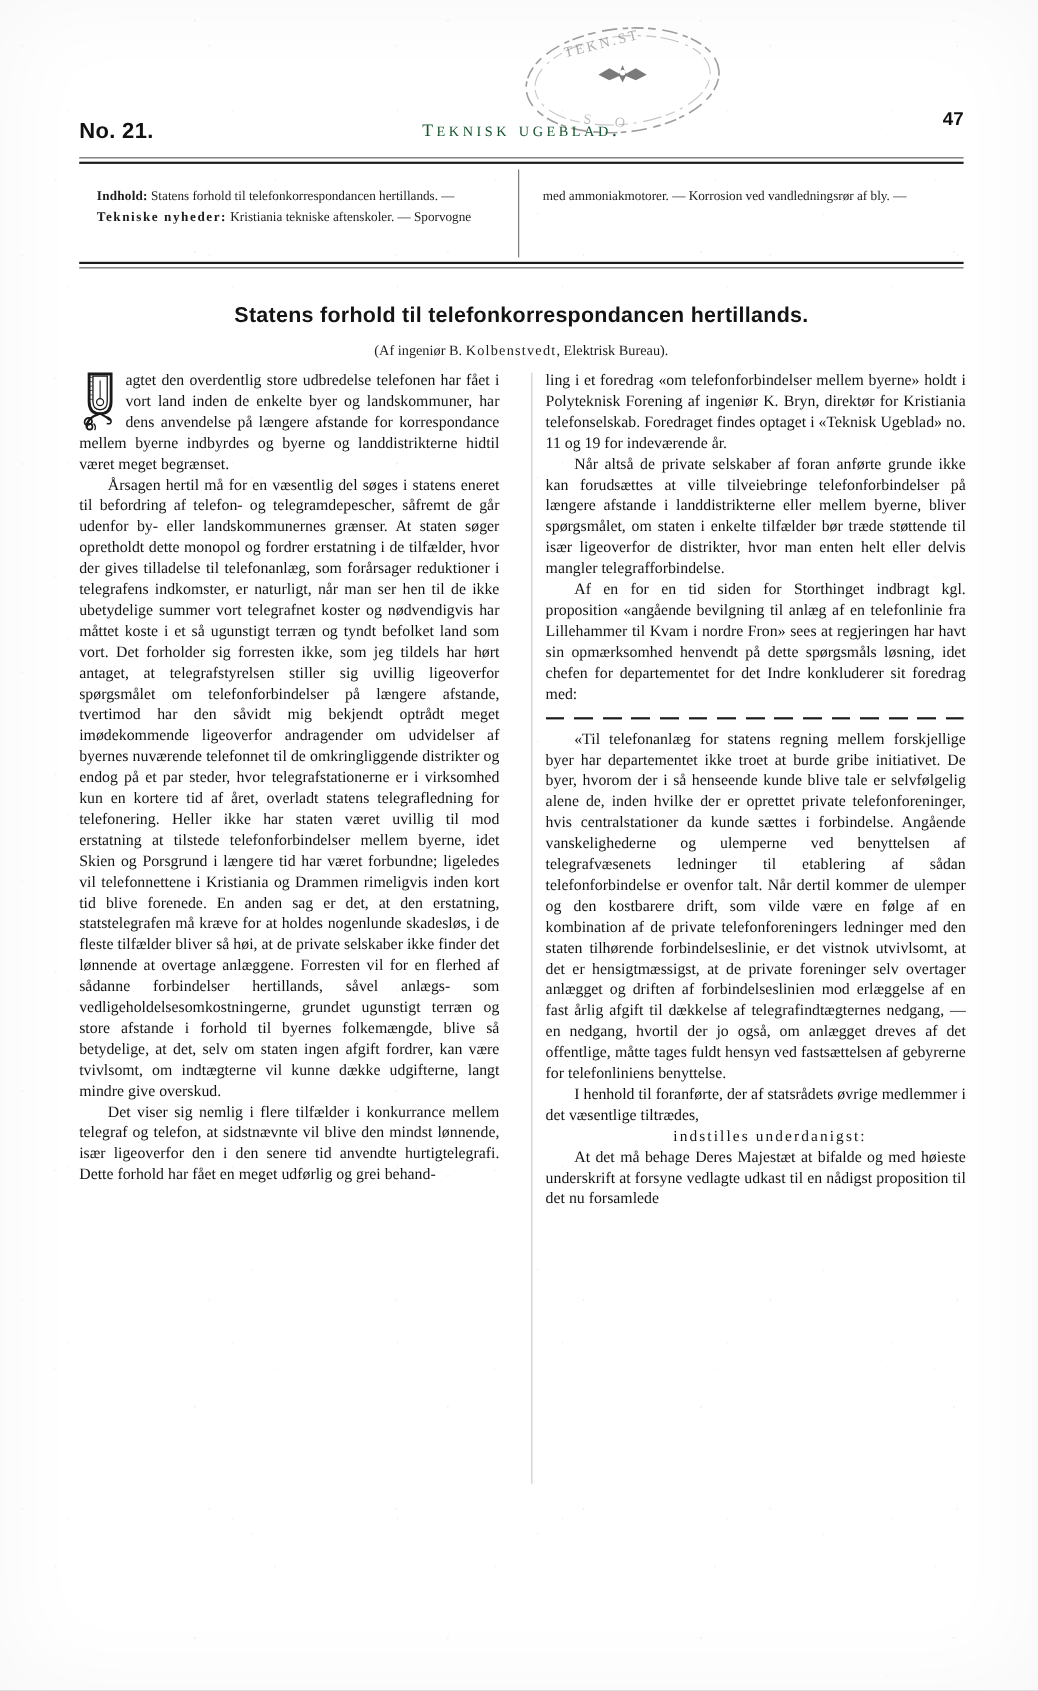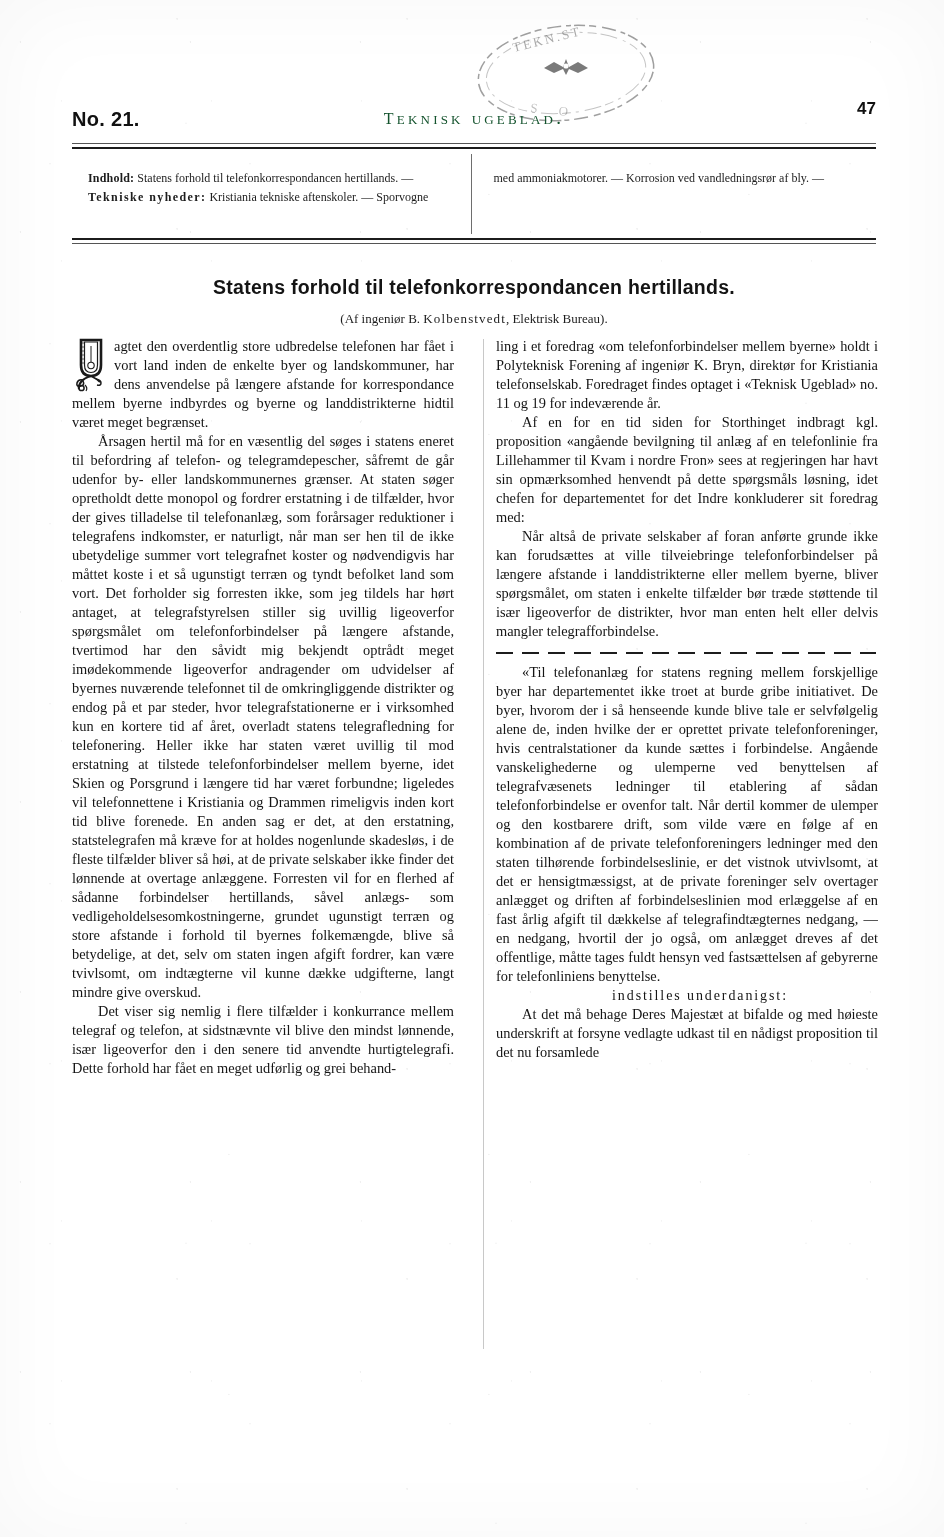--- a/index.html
+++ b/index.html
@@ -319,26 +319,27 @@
         </svg>
         <p>agtet den overdentlig store udbredelse telefonen har fået i vort land inden de enkelte byer og landskommuner, har dens anvendelse på længere afstande for korrespondance mellem byerne indbyrdes og byerne og landdistrikterne hidtil været meget begrænset.</p>
       </div>
 
       <p>Årsagen hertil må for en væsentlig del søges i statens eneret til befordring af telefon- og telegramdepescher, såfremt de går udenfor by- eller landskommunernes grænser. At staten søger opretholdt dette monopol og fordrer erstatning i de tilfælder, hvor der gives tilladelse til telefonanlæg, som forårsager reduktioner i telegrafens indkomster, er naturligt, når man ser hen til de ikke ubetydelige summer vort telegrafnet koster og nødvendigvis har måttet koste i et så ugunstigt terræn og tyndt befolket land som vort. Det forholder sig forresten ikke, som jeg tildels har hørt antaget, at telegrafstyrelsen stiller sig uvillig ligeoverfor spørgsmålet om telefonforbindelser på længere afstande, tvertimod har den såvidt mig bekjendt optrådt meget imødekommende ligeoverfor andragender om udvidelser af byernes nuværende telefonnet til de omkringliggende distrikter og endog på et par steder, hvor telegrafstationerne er i virksomhed kun en kortere tid af året, overladt statens telegrafledning for telefonering. Heller ikke har staten været uvillig til mod erstatning at tilstede telefonforbindelser mellem byerne, idet Skien og Porsgrund i længere tid har været forbundne; ligeledes vil telefonnettene i Kristiania og Drammen rimeligvis inden kort tid blive forenede. En anden sag er det, at den erstatning, statstelegrafen må kræve for at holdes nogenlunde skadesløs, i de fleste tilfælder bliver så høi, at de private selskaber ikke finder det lønnende at overtage anlæggene. Forresten vil for en flerhed af sådanne forbindelser hertillands, såvel anlægs- som vedligeholdelsesomkostningerne, grundet ugunstigt terræn og store afstande i forhold til byernes folkemængde, blive så betydelige, at det, selv om staten ingen afgift fordrer, kan være tvivlsomt, om indtægterne vil kunne dække udgifterne, langt mindre give overskud.</p>
       <p>Det viser sig nemlig i flere tilfælder i konkurrance mellem telegraf og telefon, at sidstnævnte vil blive den mindst lønnende, især ligeoverfor den i den senere tid anvendte hurtigtelegrafi. Dette forhold har fået en meget udførlig og grei behand-</p>
     </div>
 
     <div class="col right">
       <p class="noindent">ling i et foredrag «om telefonforbindelser mellem byerne» holdt i Polyteknisk Forening af ingeniør K. Bryn, direktør for Kristiania telefonselskab. Foredraget findes optaget i «Teknisk Ugeblad» no. 11 og 19 for indeværende år.</p>
+      <p>Når altså de private selskaber af foran anførte grunde ikke kan forudsættes at ville tilveiebringe telefonforbindelser på længere afstande i landdistrikterne eller mellem byerne, bliver spørgsmålet, om staten i enkelte tilfælder bør træde støttende til især ligeoverfor de distrikter, hvor man enten helt eller delvis mangler telegrafforbindelse.</p>
       <p>Af en for en tid siden for Storthinget indbragt kgl. proposition «angående bevilgning til anlæg af en telefonlinie fra Lillehammer til Kvam i nordre Fron» sees at regjeringen har havt sin opmærksomhed henvendt på dette spørgsmåls løsning, idet chefen for departementet for det Indre konkluderer sit foredrag med:</p>
-      <p>Når altså de private selskaber af foran anførte grunde ikke kan forudsættes at ville tilveiebringe telefonforbindelser på længere afstande i landdistrikterne eller mellem byerne, bliver spørgsmålet, om staten i enkelte tilfælder bør træde støttende til især ligeoverfor de distrikter, hvor man enten helt eller delvis mangler telegrafforbindelse.</p>
 
       <div class="dash-rule"></div>
 
       <p>«Til telefonanlæg for statens regning mellem forskjellige byer har departementet ikke troet at burde gribe initiativet. De byer, hvorom der i så henseende kunde blive tale er selvfølgelig alene de, inden hvilke der er oprettet private telefonforeninger, hvis centralstationer da kunde sættes i forbindelse. Angående vanskelighederne og ulemperne ved benyttelsen af telegrafvæsenets ledninger til etablering af sådan telefonforbindelse er ovenfor talt. Når dertil kommer de ulemper og den kostbarere drift, som vilde være en følge af en kombination af de private telefonforeningers ledninger med den staten tilhørende forbindelseslinie, er det vistnok utvivlsomt, at det er hensigtmæssigst, at de private foreninger selv overtager anlægget og driften af forbindelseslinien mod erlæggelse af en fast årlig afgift til dækkelse af telegrafindtægternes nedgang, — en nedgang, hvortil der jo også, om anlægget dreves af det offentlige, måtte tages fuldt hensyn ved fastsættelsen af gebyrerne for telefonliniens benyttelse.</p>
+      <p>I henhold til foranførte, der af statsrådets øvrige medlemmer i det væsentlige tiltrædes,</p>
 
       <p class="centered-heading">indstilles underdanigst:</p>
 
       <p>At det må behage Deres Majestæt at bifalde og med høieste underskrift at forsyne vedlagte udkast til en nådigst proposition til det nu forsamlede</p>
     </div>
 
   </div>
 </div>
 
 </body></html>

